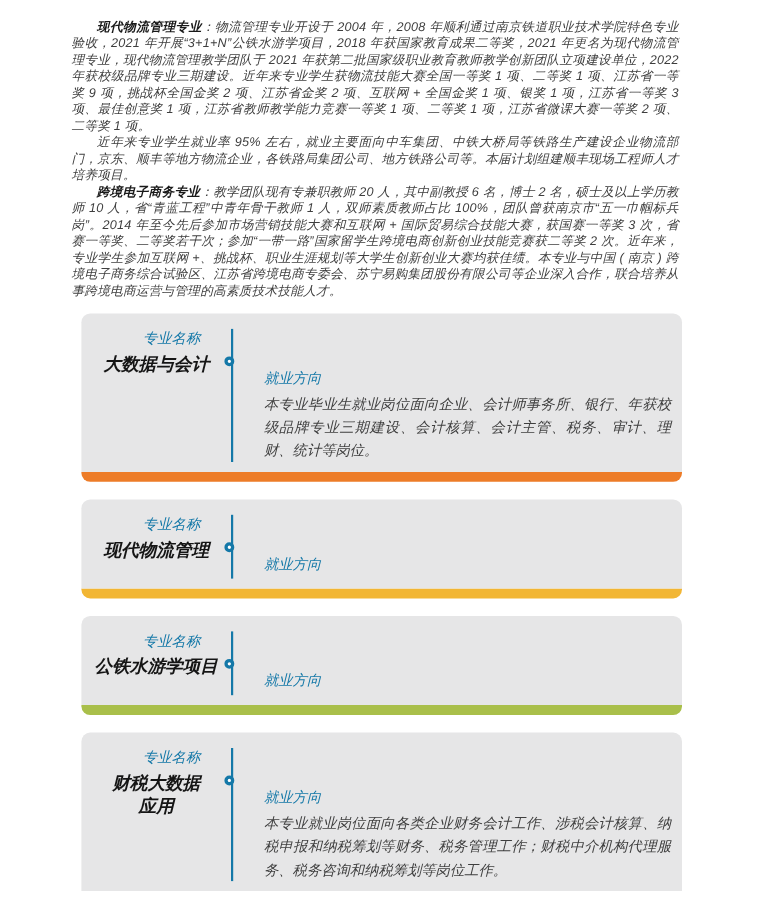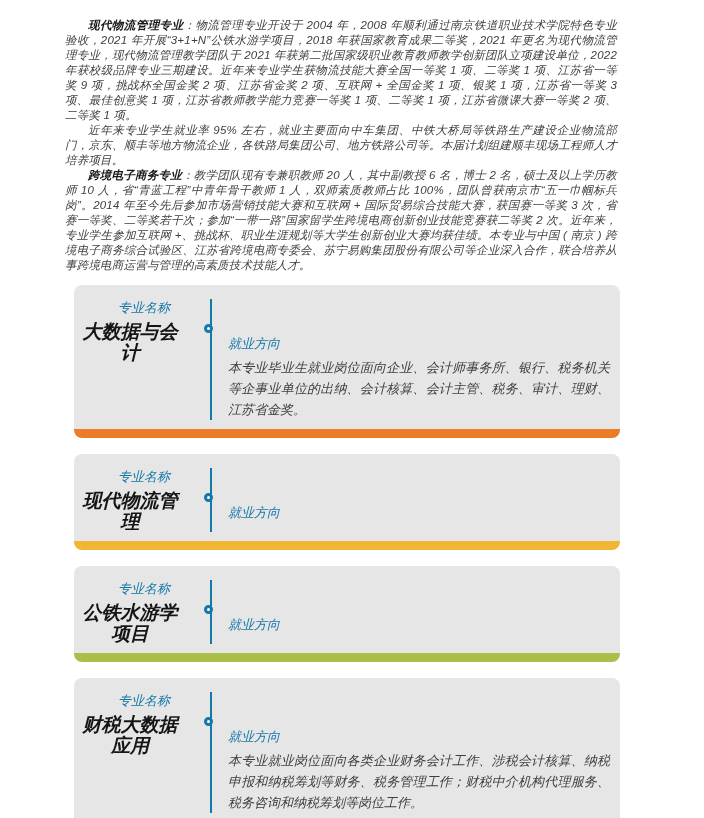--- a/index.html
+++ b/index.html
@@ -32,21 +32,21 @@
   }
   .card {
     margin-bottom: 16px;
   }
   .card-main {
     background: #e6e6e7;
     border-radius: 8px 8px 0 0;
     position: relative;
     display: grid;
     grid-template-columns: 118px 1fr;
-    padding: 14px 10px 9px 0;
+    padding: 14px 10px 9px 12px;
   }
   .divider {
     position: absolute;
     left: 136px;
     top: 14px;
     bottom: 9px;
     width: 2px;
     background: var(--accent-blue, #1478a8);
   }
   .dot {
@@ -63,21 +63,21 @@
   .col-label {
     font-size: 13px;
     line-height: 17px;
     color: var(--accent-blue, #1478a8);
     margin-bottom: 5px;
     white-space: nowrap;
   }
   .col-name { text-align: center; padding-right: 6px; }
   .col-name .col-label { text-align: center; padding-left: 28px; }
   .major-name {
-    font-size: 19px;
+    font-size: 16px;
     font-weight: bold;
     color: #151515;
     line-height: 21px;
     white-space: pre-line;
   }
   .col-desc { padding-left: 36px; margin-top: 36px; }
   .major-desc {
     font-size: 13px;
     line-height: 21px;
     text-align: justify;
@@ -99,21 +99,21 @@
 
 <div class="cards">
   <section class="card">
     <div class="card-main">
       <div class="col-name">
         <div class="col-label">专业名称</div>
         <div class="major-name">大数据与会计</div>
       </div>
       <div class="col-desc">
         <div class="col-label">就业方向</div>
-        <div class="major-desc">本专业毕业生就业岗位面向企业、会计师事务所、银行、税务机关等企事业单位的出纳、会计核算、会计主管、税务、审计、理财、江苏省金奖。</div>
+        <div class="major-desc">本专业毕业生就业岗位面向企业、会计师事务所、银行、年获校级品牌专业三期建设、会计核算、会计主管、税务、审计、理财、统计等岗位。</div>
       </div>
       <div class="divider">
         <span class="dot"></span>
       </div>
     </div>
     <div class="accent-bar" style="background: rgb(237, 124, 40);"></div>
   </section>
 
   <section class="card">
     <div class="card-main">

